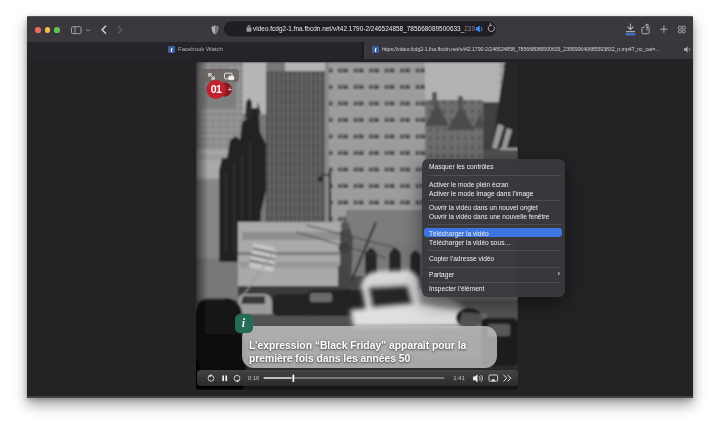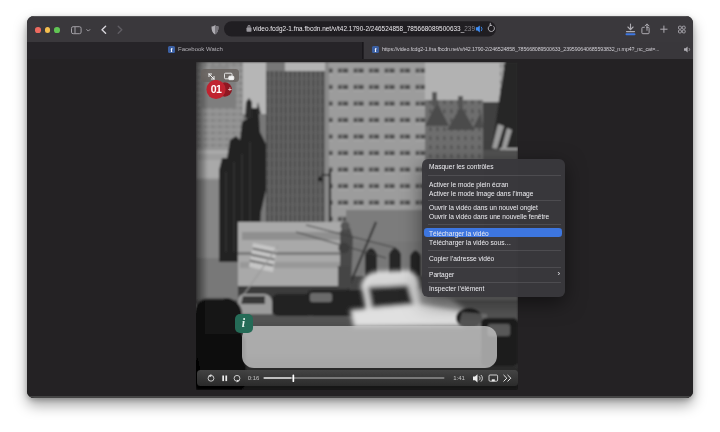--- a/index.html
+++ b/index.html
@@ -1,15 +1,15 @@
 <!DOCTYPE html>
 <html><head><meta charset="utf-8"><style>
 *{margin:0;padding:0;box-sizing:border-box}
 html,body{width:720px;height:432px;background:#fff;font-family:"Liberation Sans",sans-serif;overflow:hidden}
-#win{position:absolute;left:27px;top:16px;width:666px;height:382px;border-radius:7px;background:#000;box-shadow:0 7px 14px rgba(0,0,0,.36),0 2px 5px rgba(0,0,0,.22);overflow:hidden}
+#win{position:absolute;left:27px;top:16px;width:666px;height:382px;border-radius:2px;background:#000;box-shadow:0 7px 14px rgba(0,0,0,.36),0 2px 5px rgba(0,0,0,.22);overflow:hidden}
 #toolbar{position:absolute;left:0;top:0;width:666px;height:26px;background:#3a383c}
 .tl{position:absolute;top:11.2px;width:5.7px;height:5.7px;border-radius:50%}
 #tabbar{position:absolute;left:0;top:26px;width:666px;height:16.5px;background:#232125}
 #tab1{position:absolute;left:0;top:0;width:336px;height:16.5px;background:#262428;border-right:1px solid #19171b}
 #tab2{position:absolute;left:337px;top:0;width:329px;height:16.5px;background:#39373b}
 .fbic{position:absolute;width:7px;height:7px;border-radius:1.5px;background:#3b5fa2;color:#fff;font:bold 6.5px "Liberation Serif",serif;text-align:center;line-height:8px}
 #page{position:absolute;left:0;top:42.5px;width:666px;height:339.5px;background:#242224}
 #video{position:absolute;left:169px;top:3.5px;width:322px;height:328px}
 #vbtns{position:absolute;left:174px;top:10px;width:38px;height:13px;border-radius:3.5px;background:rgba(102,96,92,.78)}
 #badge{position:absolute;left:179px;top:21.5px;width:38px;height:20px}
@@ -156,20 +156,21 @@
    </g>
   </svg></div>
   <div id="badge"><svg width="38" height="20" viewBox="0 0 38 20">
    <circle cx="18.8" cy="9.5" r="7.2" fill="#8e1822"></circle>
    <text x="23.8" y="12" font-family="Liberation Sans" font-size="6.5" font-weight="bold" fill="#dfc0c0" text-anchor="middle">+</text>
    <circle cx="10" cy="9.5" r="9.6" fill="#c02330"></circle>
    <text x="10" y="13.1" font-family="Liberation Sans" font-size="10.5" font-weight="bold" fill="#fff" text-anchor="middle" letter-spacing="-0.5">01</text>
   </svg></div>
   <div id="caption"></div>
   <div id="ibadge">i</div>
+  <div id="captxt">L’expression “Black Friday” apparaît pour la<br>première fois dans les années 50</div>
   <div id="cbar"><svg width="321" height="16" viewBox="0 0 321 16">
    <g stroke="#d9d9d9" stroke-width="0.9" fill="none">
     <circle cx="14" cy="8.3" r="2.9"></circle>
     <circle cx="40" cy="8.3" r="2.9"></circle>
    </g>
    <path d="M11.2 5.9 l3.2 -1.8 -0.3 2.8 Z" fill="#d9d9d9"></path>
    <path d="M42.8 10.7 l-3.2 1.8 0.3 -2.8 Z" fill="#d9d9d9"></path>
    <rect x="25.3" y="5.5" width="1.7" height="5.6" fill="#ececec"></rect>
    <rect x="28.4" y="5.5" width="1.7" height="5.6" fill="#ececec"></rect>
    <text x="56.5" y="10.4" font-size="6" fill="#c2c2c2" text-anchor="middle">0:16</text>

